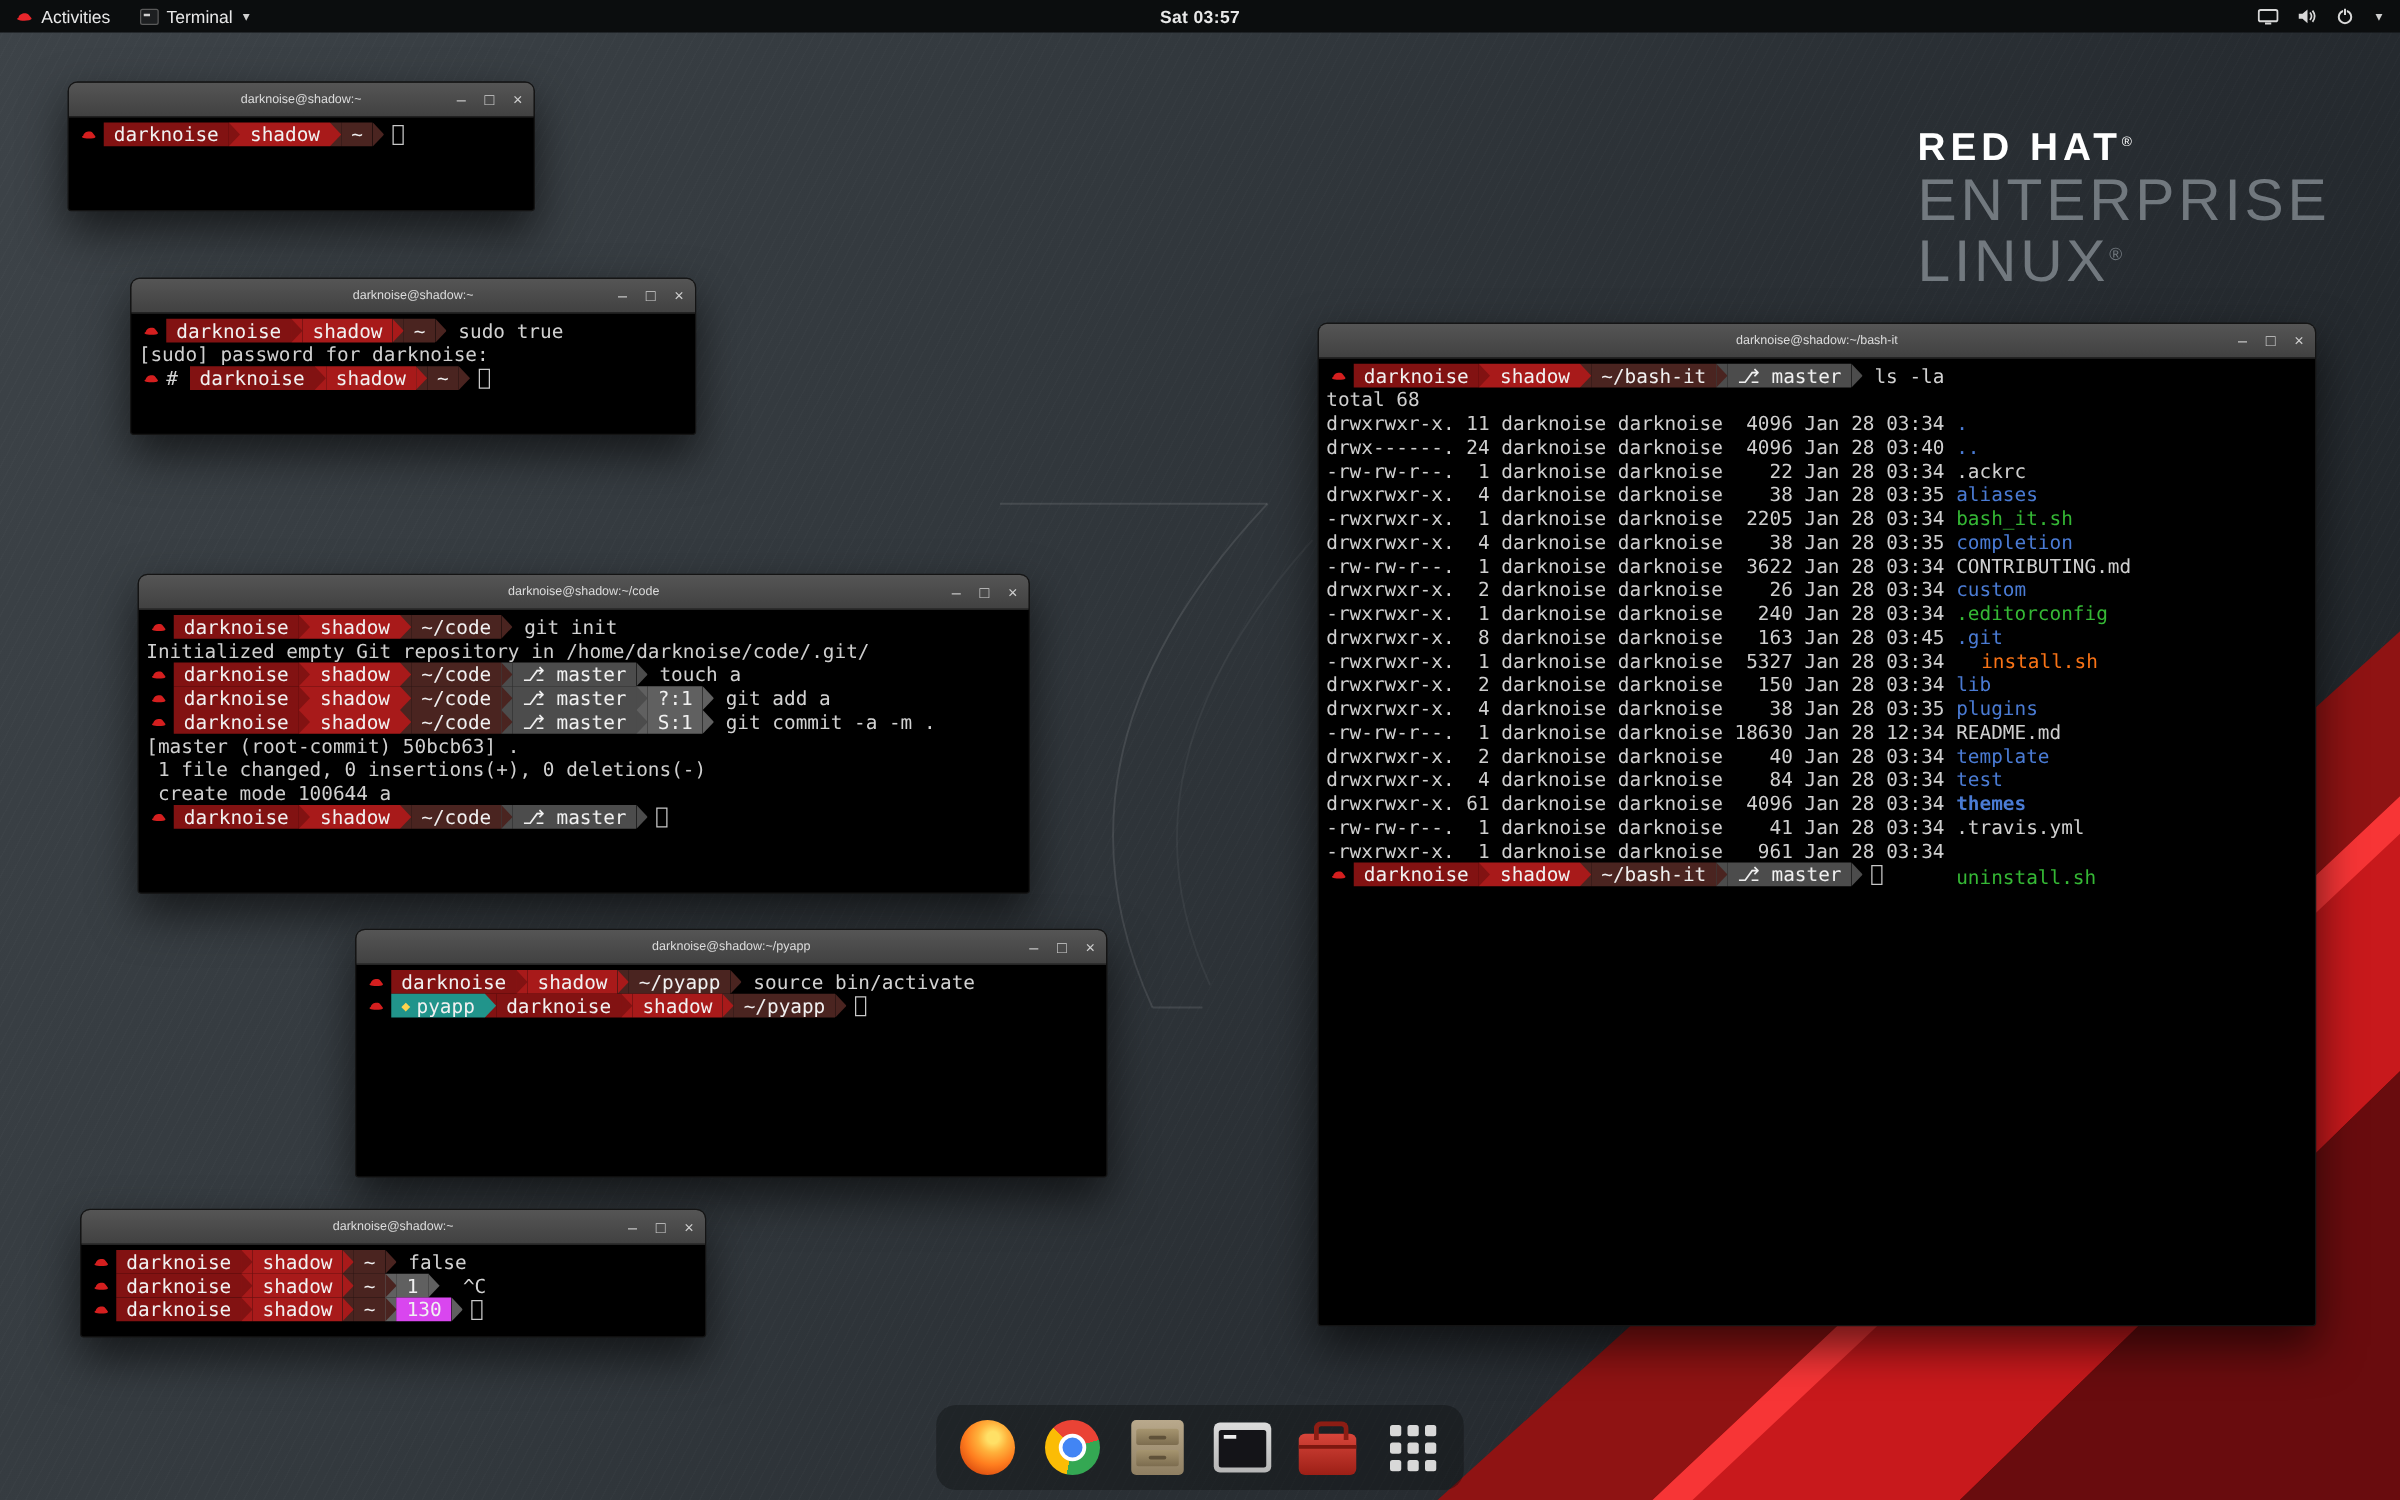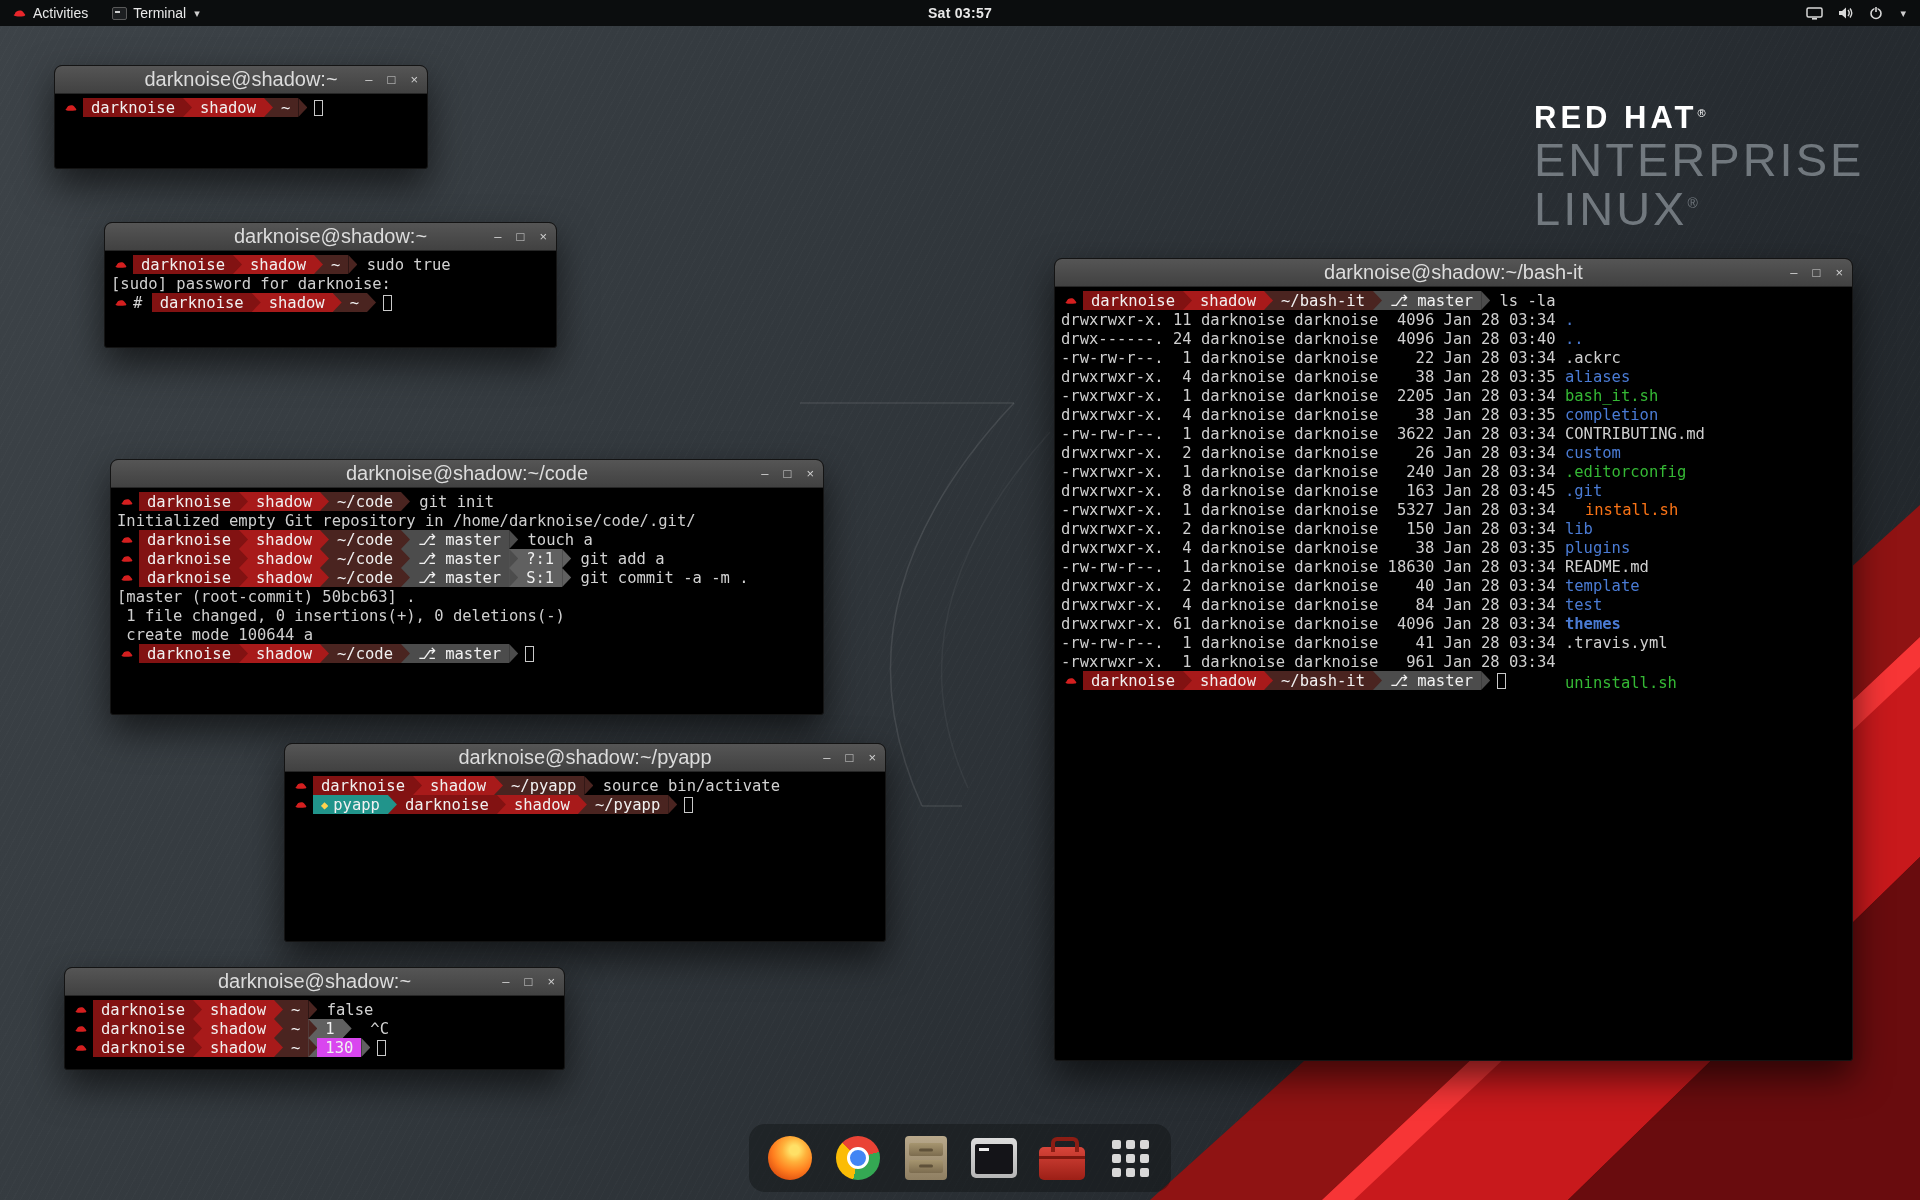--- a/index.html
+++ b/index.html
@@ -22,21 +22,21 @@
   
   .branding{position:absolute;left:1534px;top:100px;z-index:5;user-select:none}
   .brand-top{color:#ffffff;font-size:31px;font-weight:bold;letter-spacing:4px}
   .brand-top sup{font-size:11px;font-weight:normal;vertical-align:super}
   .brand-mid,.brand-bot{color:rgba(163,171,178,.60);font-size:47px;letter-spacing:3px;line-height:1.04}
   .brand-bot sup{font-size:14px}
 
   
   .window{position:absolute;background:#000;border:1px solid #141414;border-radius:8px 8px 3px 3px;box-shadow:0 16px 36px rgba(0,0,0,.6);z-index:20;overflow:hidden}
   .titlebar{height:28px;background:linear-gradient(#555555,#414141);border-bottom:1px solid #262626;position:relative;display:flex;align-items:center;justify-content:center}
-  .title{color:#dcdcdc;font-size:20px}
+  .title{color:#dcdcdc;font-size:10px}
   .winbtns{position:absolute;right:9px;top:0;height:100%;display:flex;align-items:center;gap:15px;color:#cfcfcf;font-size:13px}
   .wbtn{line-height:1}
   .term-body{padding:4px 6px}
   .tline{display:flex;align-items:stretch;height:19px;font-family:"DejaVu Sans Mono","DejaVu Sans",monospace;font-size:15.5px;color:#d2d2d2}
   .seg{display:flex;align-items:center;padding:0 8px;white-space:pre;color:#f1f1f1}
   .arrowwrap{width:9px;flex:0 0 9px}
   .tri{display:block;width:100%;height:100%;clip-path:polygon(0 0,100% 50%,0 100%)}
   .cmd,.out,.prefix,.fname{white-space:pre;display:flex;align-items:center}
   .out,.fname{color:#cfcfcf}
   .cursor{width:9px;height:16px;border:1px solid #c9c9c9;margin-left:7px;align-self:center;flex:0 0 9px}
@@ -496,20 +496,23 @@
           <span class="arrowwrap" style="background: rgb(76, 76, 76);">
             <span class="tri" style="background: rgb(74, 36, 32);"></span>
           </span>
           <span class="seg" style="background: rgb(76, 76, 76);">⎇ master</span>
           <span class="arrowwrap" style="background: transparent;">
             <span class="tri" style="background: rgb(76, 76, 76);"></span>
           </span>
           <span class="cmd"> ls -la</span>
         </div>
         <div class="tline">
+          <span class="out">total 68</span>
+        </div>
+        <div class="tline">
           <span class="out">drwxrwxr-x. 11 darknoise darknoise  4096 Jan 28 03:34 </span>
           <span class="fname" style="color: rgb(74, 123, 212);">.</span>
         </div>
         <div class="tline">
           <span class="out">drwx------. 24 darknoise darknoise  4096 Jan 28 03:40 </span>
           <span class="fname" style="color: rgb(74, 123, 212);">..</span>
         </div>
         <div class="tline">
           <span class="out">-rw-rw-r--.  1 darknoise darknoise    22 Jan 28 03:34 </span>
           <span class="fname">.ackrc</span>
@@ -548,21 +551,21 @@
         </div>
         <div class="tline">
           <span class="out">drwxrwxr-x.  2 darknoise darknoise   150 Jan 28 03:34 </span>
           <span class="fname" style="color: rgb(74, 123, 212);">lib</span>
         </div>
         <div class="tline">
           <span class="out">drwxrwxr-x.  4 darknoise darknoise    38 Jan 28 03:35 </span>
           <span class="fname" style="color: rgb(74, 123, 212);">plugins</span>
         </div>
         <div class="tline">
-          <span class="out">-rw-rw-r--.  1 darknoise darknoise 18630 Jan 28 03:34 </span>
+          <span class="out">-rw-rw-r--.  1 darknoise darknoise 18630 Jan 28 12:34 </span>
           <span class="fname">README.md</span>
         </div>
         <div class="tline">
           <span class="out">drwxrwxr-x.  2 darknoise darknoise    40 Jan 28 03:34 </span>
           <span class="fname" style="color: rgb(74, 123, 212);">template</span>
         </div>
         <div class="tline">
           <span class="out">drwxrwxr-x.  4 darknoise darknoise    84 Jan 28 03:34 </span>
           <span class="fname" style="color: rgb(74, 123, 212);">test</span>
         </div>

